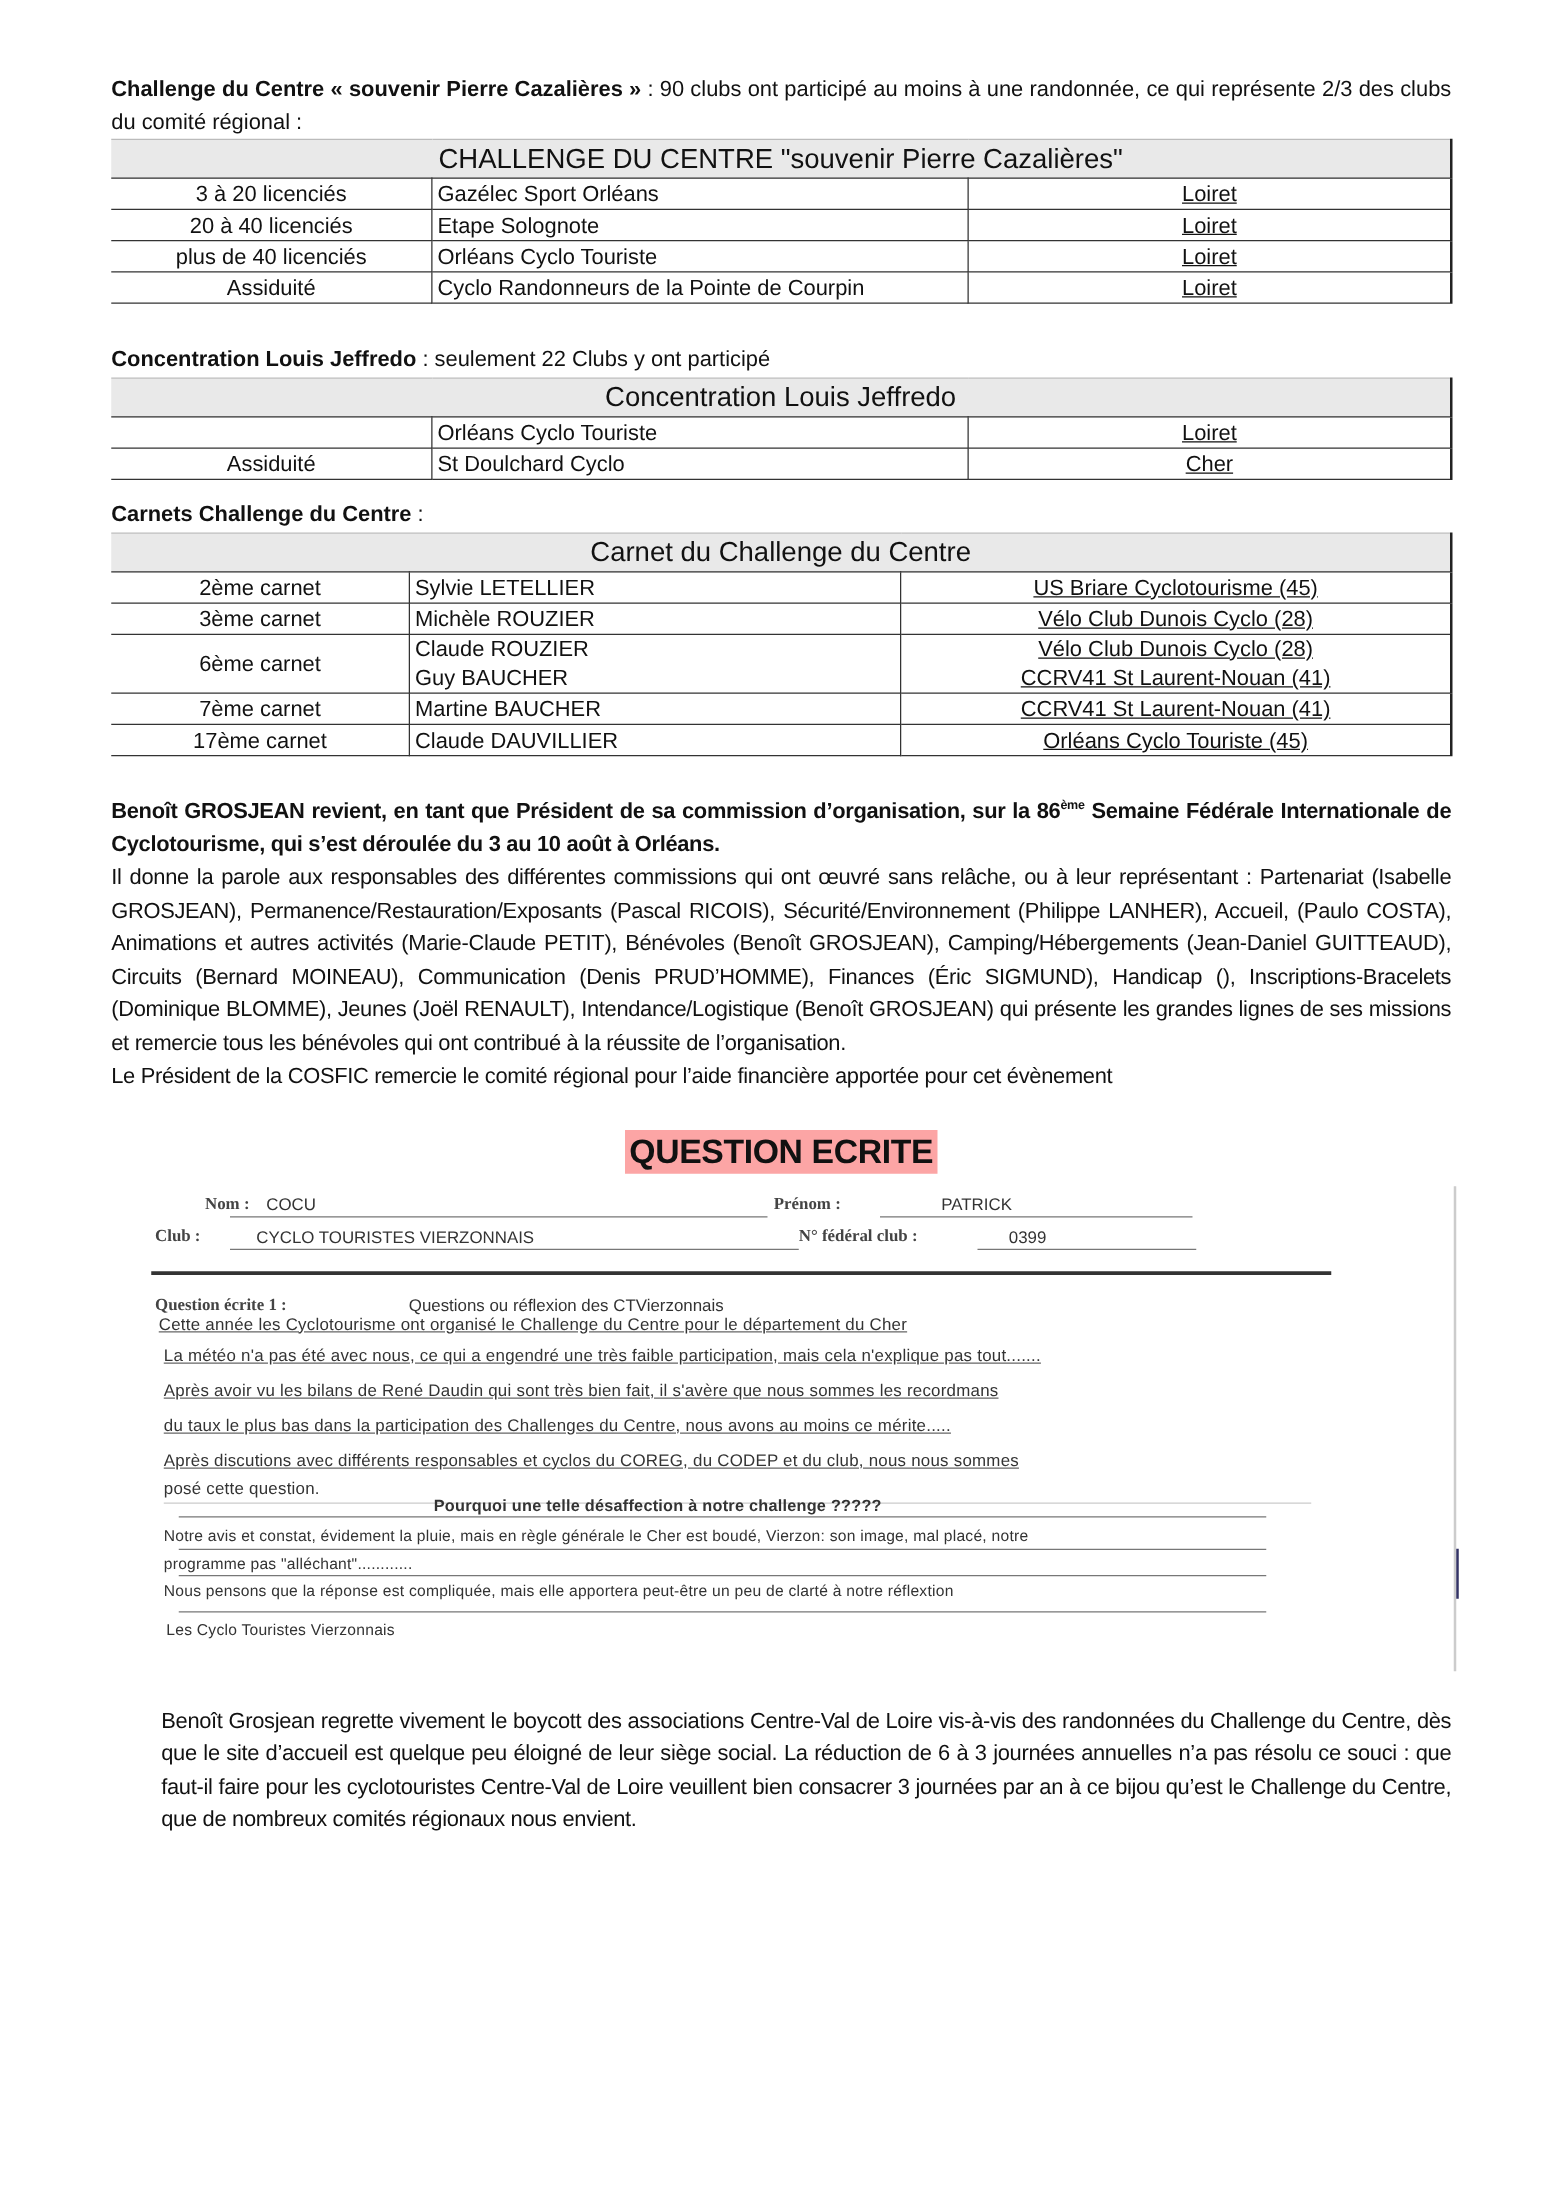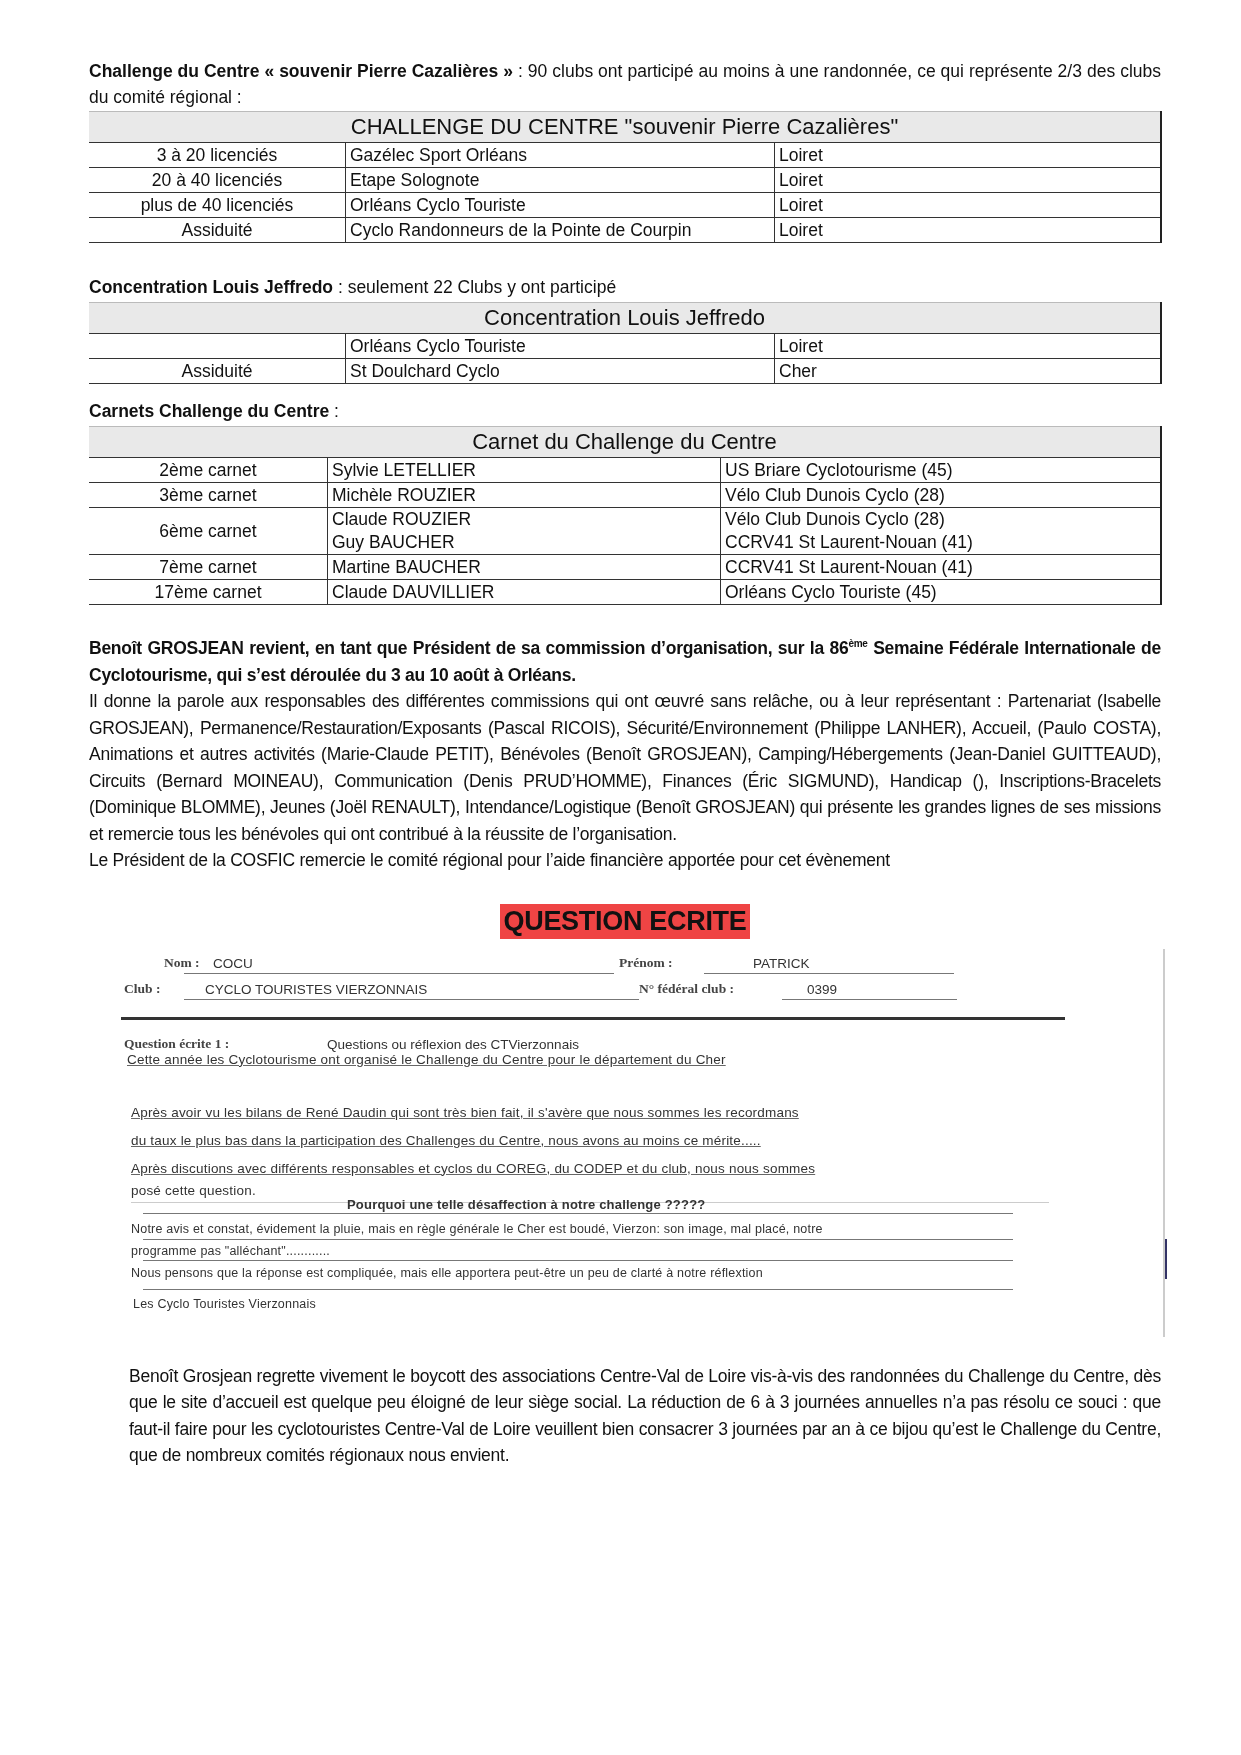--- a/index.html
+++ b/index.html
@@ -6,27 +6,27 @@
   body { width:1241px; height:1755px; position:relative; overflow:hidden; font-family:"Liberation Sans Narrow","Liberation Sans", sans-serif; color:#111; }
   .page { position:absolute; left:89px; top:58px; width:1072px; }
   .para { font-family:"Liberation Sans", sans-serif; font-size:17.5px; line-height:26.5px; text-align:justify; margin:0; letter-spacing:-0.25px; }
   .para b { font-weight:bold; }
   .intro { font-family:"Liberation Sans", sans-serif; font-size:17.5px; line-height:26px; margin:0; }
   table.tbl { border-collapse:collapse; width:1073px; font-family:"Liberation Sans", sans-serif; font-size:17.5px; margin-left:0; }
   table.tbl td { border:1.5px solid #333; padding:0 4px; height:24px; line-height:24px; }
   table.tbl td.head { background:#e9e9e9; text-align:center; font-size:22px; height:30px; border-top:1px solid #bbb; border-left:1px solid #ccc; }
   table.tbl td.c { text-align:center; }
   table.tbl td.l { text-align:left; }
-  table.tbl td.r { text-align:left; }
+  table.tbl td.r { text-align:center;text-decoration:underline; }
   table.tbl tr td:first-child { border-left:none; }
   table.tbl tr td:last-child { border-right:2.5px solid #222; }
   .sec-label { font-family:"Liberation Sans", sans-serif; font-size:17.5px; line-height:24px; margin:0; }
   sup { font-size:10px; vertical-align:super; line-height:0; }
   .title-wrap { text-align:center; margin-top:30px; }
-  .q-title { display:inline-block; background:#ef4444; font-family:"Liberation Sans", sans-serif; font-weight:bold; font-size:27px; padding:2px 3px; letter-spacing:-0.3px; }
+  .q-title { display:inline-block; background:#fca5a5; font-family:"Liberation Sans", sans-serif; font-weight:bold; font-size:27px; padding:2px 3px; letter-spacing:-0.3px; }
   .scan { position:relative; width:1058px; height:388px; margin-top:10px; margin-left:18px; background:#fff; color:#333; font-family:"Liberation Sans", sans-serif; }
   .scan .serif { font-family:"Liberation Serif", serif; font-weight:bold; color:#444; font-size:15px; }
   .scan .fld { position:absolute; font-size:13.5px; }
   .scan .uline { position:absolute; border-bottom:1.5px solid #777; }
   .scan .thick { position:absolute; border-bottom:3px solid #333; }
   .scan .line { position:absolute; font-size:13.5px; white-space:nowrap; color:#333; letter-spacing:0.2px; }
   .scan .line.u { text-decoration:underline; text-decoration-color:#666; }
   .scan .vbar { position:absolute; right:0; top:0; width:2px; height:388px; background:#ccc; }
   .scan .vmark { position:absolute; right:-2px; top:290px; width:2px; height:40px; background:#336; }
   .last { margin-top:26px;margin-left:40px; }
@@ -155,20 +155,21 @@
     <span class="fld serif" style="left:532px; top:32px;">N° fédéral club :</span>
     <div class="uline" style="left:675px; top:32px; width:175px; height:18px;"></div>
     <span class="fld" style="left:700px; top:33px;">0399</span>
 
     <div class="thick" style="left:14px; top:68px; width:944px;"></div>
 
     <span class="fld serif" style="left:17px; top:87px;">Question écrite 1 :</span>
     <span class="fld" style="left:220px; top:88px;">Questions ou réflexion des CTVierzonnais</span>
 
     <span class="line u" style="left:20px; top:103px;">Cette année les Cyclotourisme ont organisé le Challenge du Centre pour le département du Cher</span>
+    <span class="line u" style="left:24px; top:128px;">La météo n'a pas été avec nous, ce qui a engendré une très faible participation, mais cela n'explique pas tout.......</span>
     <span class="line u" style="left:24px; top:156px;">Après avoir vu les bilans de René Daudin qui sont très bien fait, il s'avère que nous sommes les recordmans</span>
     <span class="line u" style="left:24px; top:184px;">du taux le plus bas dans la participation des Challenges du Centre, nous avons au moins ce mérite.....</span>
     <span class="line u" style="left:24px; top:212px;">Après discutions avec différents responsables et cyclos du COREG, du CODEP et du club, nous nous sommes</span>
     <span class="line" style="left:24px; top:234px;">posé cette question.</span>
     <div class="uline" style="left:24px; top:237px; width:918px; height:16px; border-bottom:1px solid #ccc;"></div>
 
     <span class="line" style="left:240px; top:248px; font-weight:bold; font-size:13px;">Pourquoi une telle désaffection à notre challenge ?????</span>
     <div class="uline" style="left:36px; top:250px; width:870px; height:14px;"></div>
 
     <span class="line" style="left:24px; top:273px; font-size:12.5px;">Notre avis et constat, évidement la pluie, mais en règle générale le Cher est boudé, Vierzon: son image, mal placé, notre</span>

